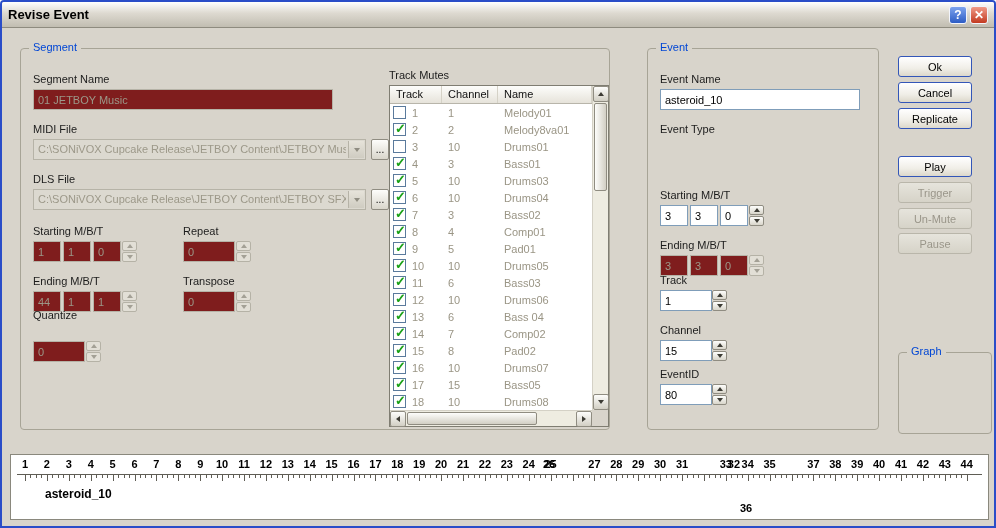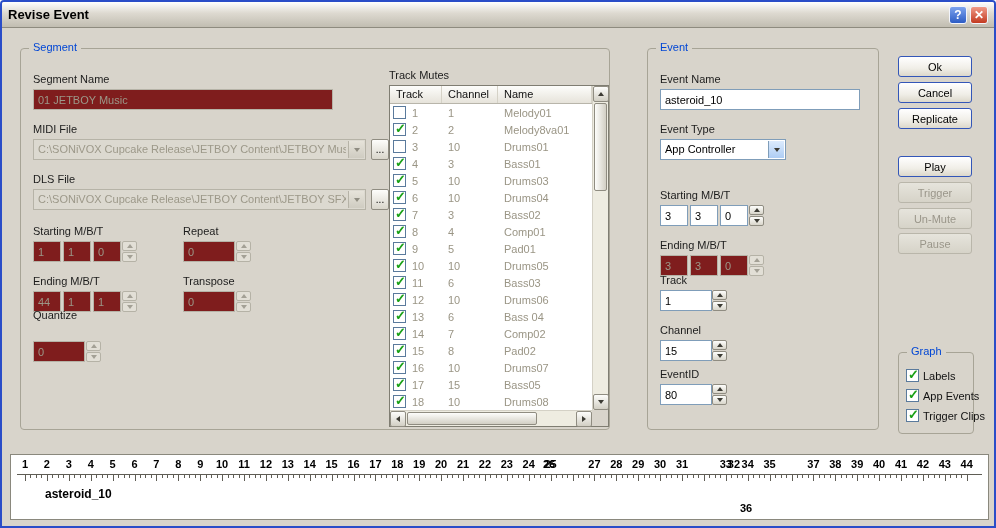--- a/index.html
+++ b/index.html
@@ -443,26 +443,20 @@
     </div>
   </div>
 
   <div class="groupbox" style="left:645px;top:46px;width:232px;height:382px;">
     <span class="group-label">Event</span>
 
     <span class="lbl" style="left:12px;top:24px;">Event Name</span>
     <input class="edit" style="left: 12px; top: 40px; width: 200px;" value="asteroid_10">
 
     <span class="lbl" style="left:12px;top:74px;">Event Type</span>
-    <div class="combo" style="left:12px;top:90px;width:126px;">
-      <span class="combo-text">App Controller</span>
-      <span class="combo-btn">
-          <b class="tri-down"></b>
-        </span>
-    </div>
 
     <span class="lbl" style="left:12px;top:140px;">Starting M/B/T</span>
     <input class="edit mbt" style="left: 12px; top: 156px;" value="3">
     <input class="edit mbt" style="left: 42px; top: 156px;" value="3">
     <input class="edit mbt" style="left: 72px; top: 156px;" value="0">
     <span class="spin" style="left:101px;top:156px;">
         <i class="sbtn">
           <b class="tri-up"></b>
         </i>
         <i class="sbtn">
@@ -518,36 +512,22 @@
   </div>
 
   <button class="btn" style="left:896px;top:54px;">Ok</button>
   <button class="btn" style="left:896px;top:80px;">Cancel</button>
   <button class="btn" style="left:896px;top:106px;">Replicate</button>
   <button class="btn" style="left:896px;top:154px;">Play</button>
   <button class="btn disabled" style="left:896px;top:180px;">Trigger</button>
   <button class="btn disabled" style="left:896px;top:206px;">Un-Mute</button>
   <button class="btn disabled" style="left:896px;top:231px;">Pause</button>
 
-  <div class="groupbox" style="left:896px;top:350px;width:76px;height:82px;text-align:right;">
+  <div class="groupbox" style="left:896px;top:350px;width:94px;height:82px;text-align:right;">
     <span class="group-label">Graph</span>
-    <div class="graph-body">
-        <div class="g-row">
-          <span class="xp-check checked"></span>
-          <span class="g-lbl">Labels</span>
-        </div>
-        <div class="g-row">
-          <span class="xp-check checked"></span>
-          <span class="g-lbl">App Events</span>
-        </div>
-        <div class="g-row">
-          <span class="xp-check checked"></span>
-          <span class="g-lbl">Trigger Clips</span>
-        </div>
-      </div>
   </div>
 
   <div class="timeline">
     <div class="ruler-numbers">
         <span class="ruler-num" style="left: 14px;">1</span>
         <span class="ruler-num" style="left: 35.9px;">2</span>
         <span class="ruler-num" style="left: 57.8px;">3</span>
         <span class="ruler-num" style="left: 79.7px;">4</span>
         <span class="ruler-num" style="left: 101.6px;">5</span>
         <span class="ruler-num" style="left: 123.5px;">6</span>

